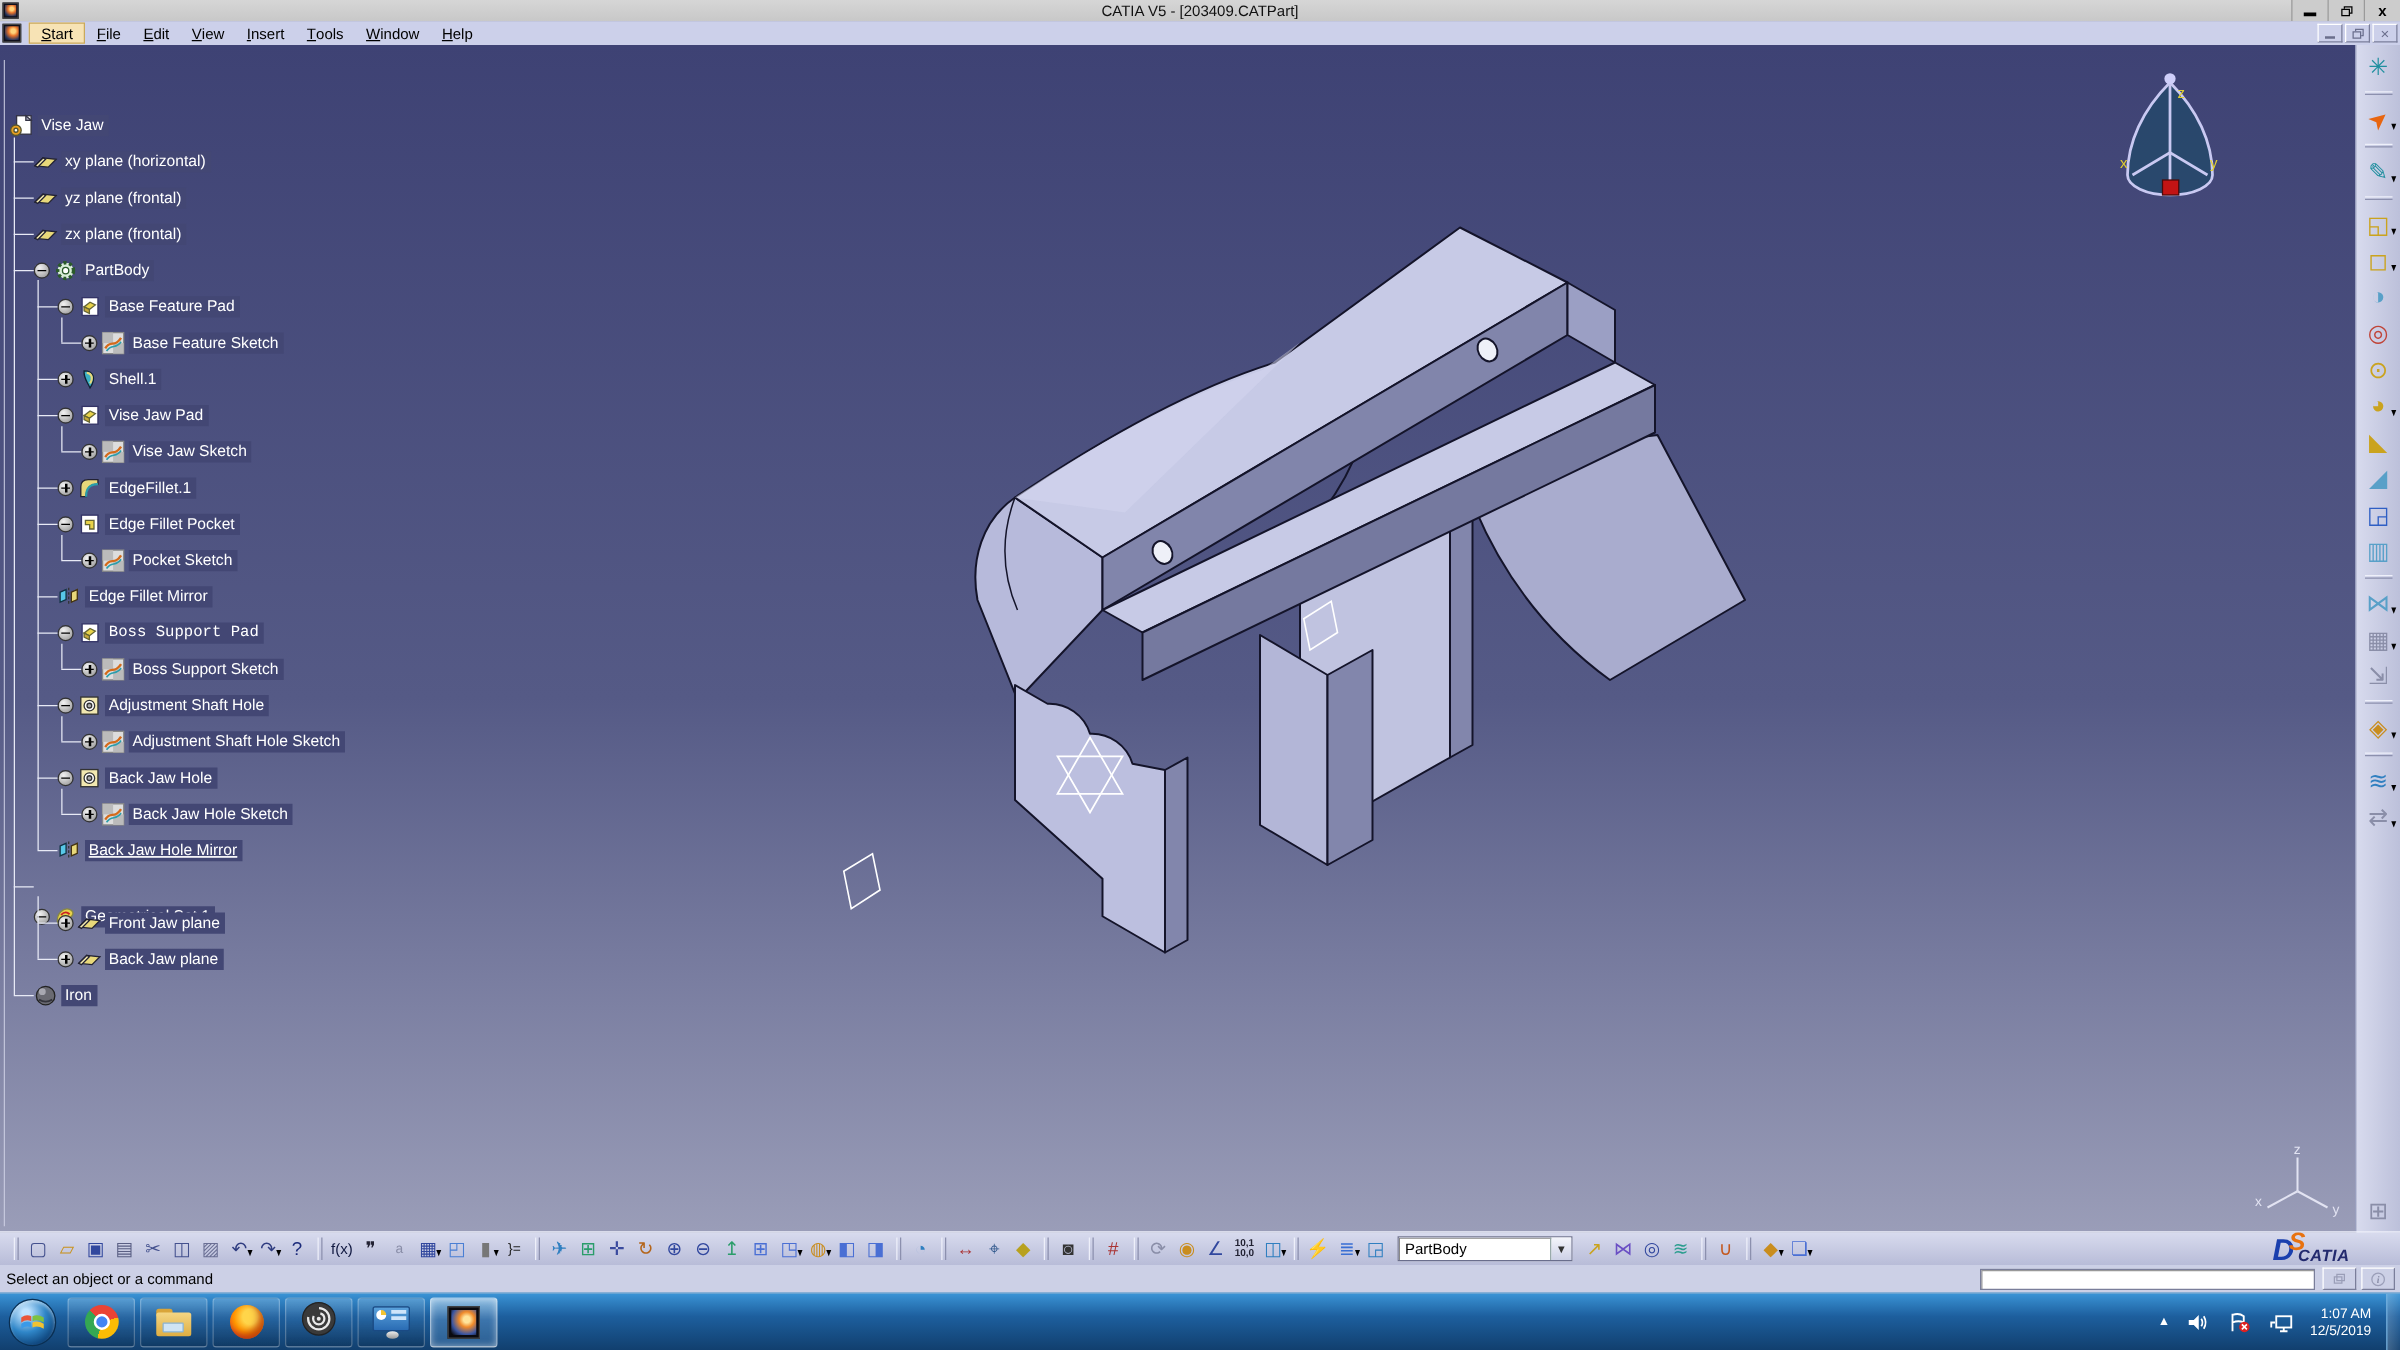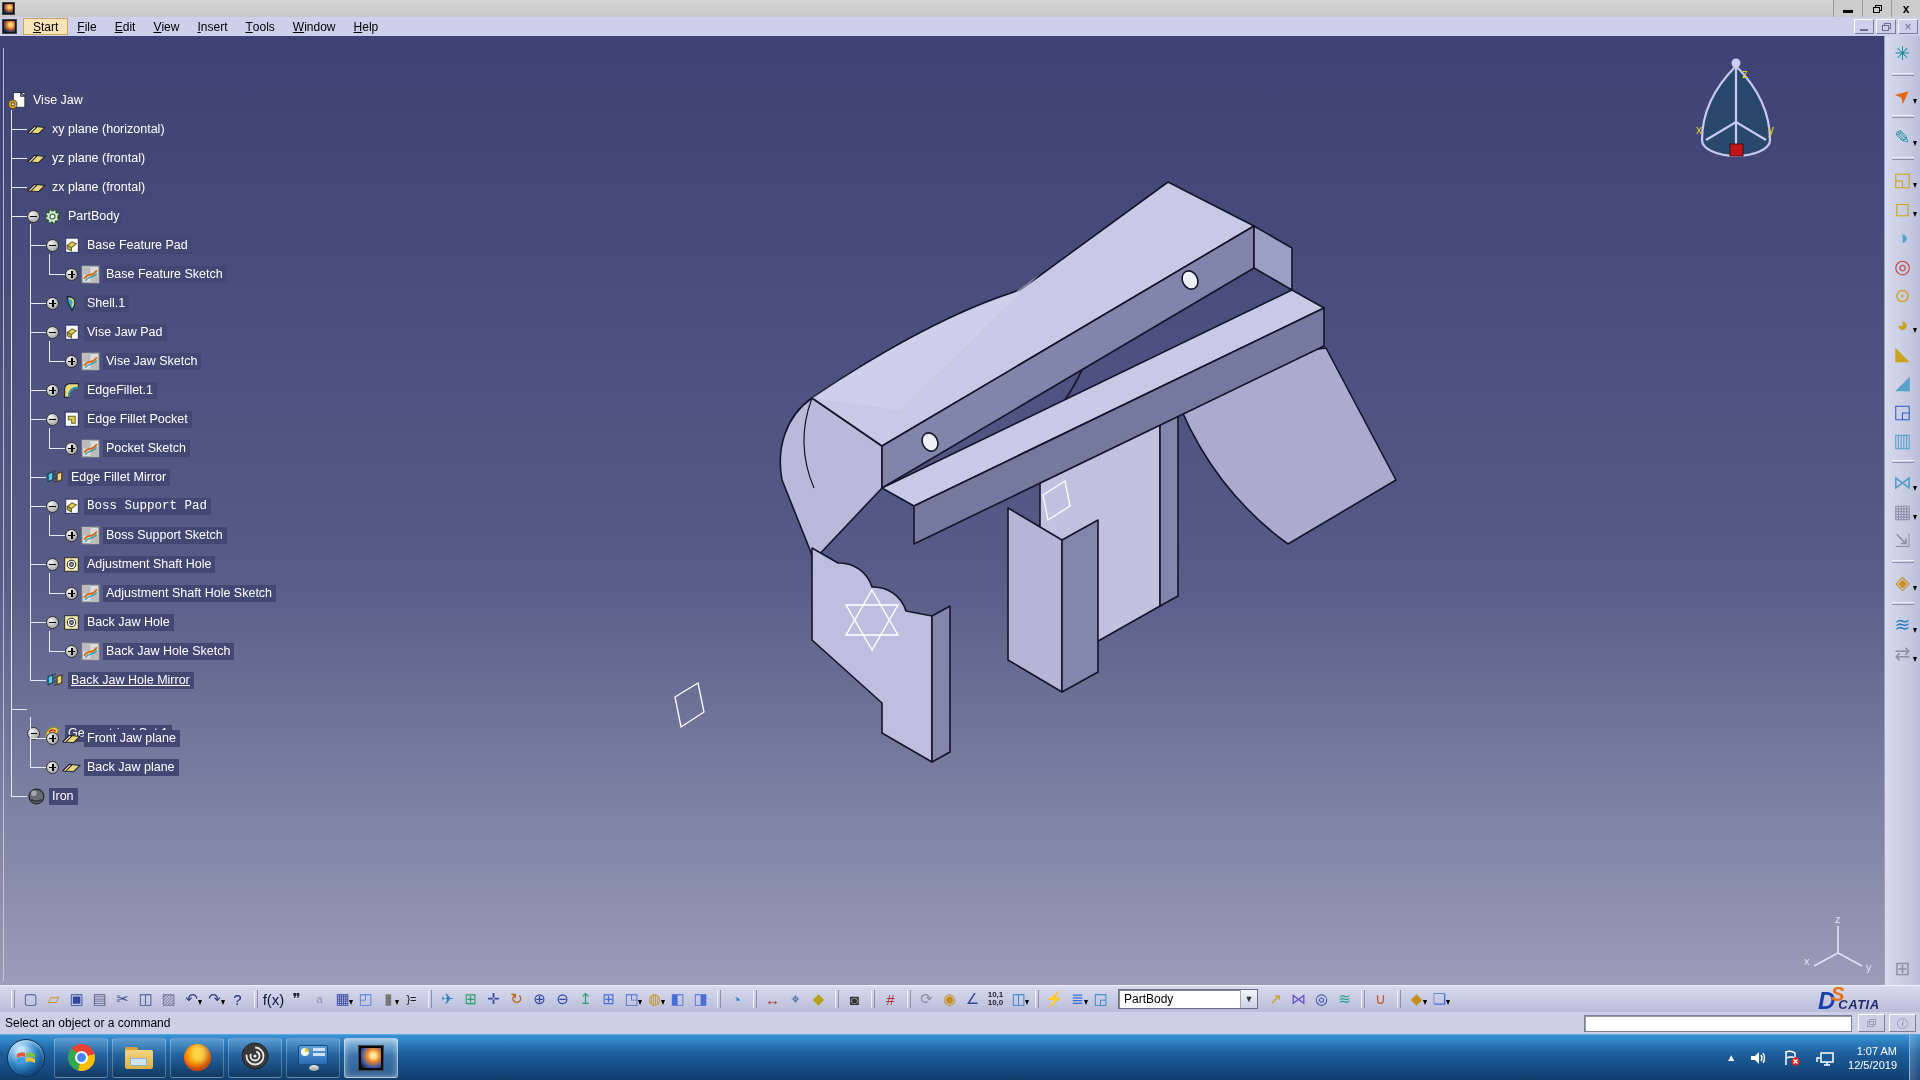--- a/index.html
+++ b/index.html
@@ -119,20 +119,21 @@
   #clock { text-align:right; font-size:11px; line-height:14px; color:#fff; padding-right:8px; }
   #show-desktop { width:11px; height:46px; border-left:1px solid #7fb8e4; background:linear-gradient(90deg,rgba(255,255,255,.2),rgba(255,255,255,.05)); }
 
   svg text { font-family:"Liberation Sans",sans-serif; }
 </style>
 </head>
 <body>
 
 <div id="titlebar">
   <span class="app-ico"></span>
+  <span class="title">CATIA V5 - [203409.CATPart]</span>
   <span class="winbtns">
     <span class="winbtn">
         <span class="glyph-min"></span>
       </span>
     <span class="winbtn">
         <span class="glyph-restore">
           <b></b>
           <i></i>
         </span>
       </span>
@@ -591,21 +592,21 @@
       <span style="color: rgb(47, 60, 128);">↶</span>
     </div>
     <div class="tb-btn dd">
       <span style="color: rgb(47, 60, 128);">↷</span>
     </div>
     <div class="tb-btn">
       <span style="color: rgb(27, 42, 122);">?</span>
     </div>
     <div class="tb-sep"></div>
     <div class="tb-btn">
-      <span style="color: rgb(16, 24, 64); font-size: 15px;">f(x)</span>
+      <span style="color: rgb(16, 24, 64); font-size: 12px;">f(x)</span>
     </div>
     <div class="tb-btn">
       <span style="color: rgb(34, 34, 51);">❞</span>
     </div>
     <div class="tb-btn">
       <span style="color: rgb(138, 142, 168); font-size: 11px;">a</span>
     </div>
     <div class="tb-btn dd">
       <span style="color: rgb(49, 71, 158);">▦</span>
     </div>

